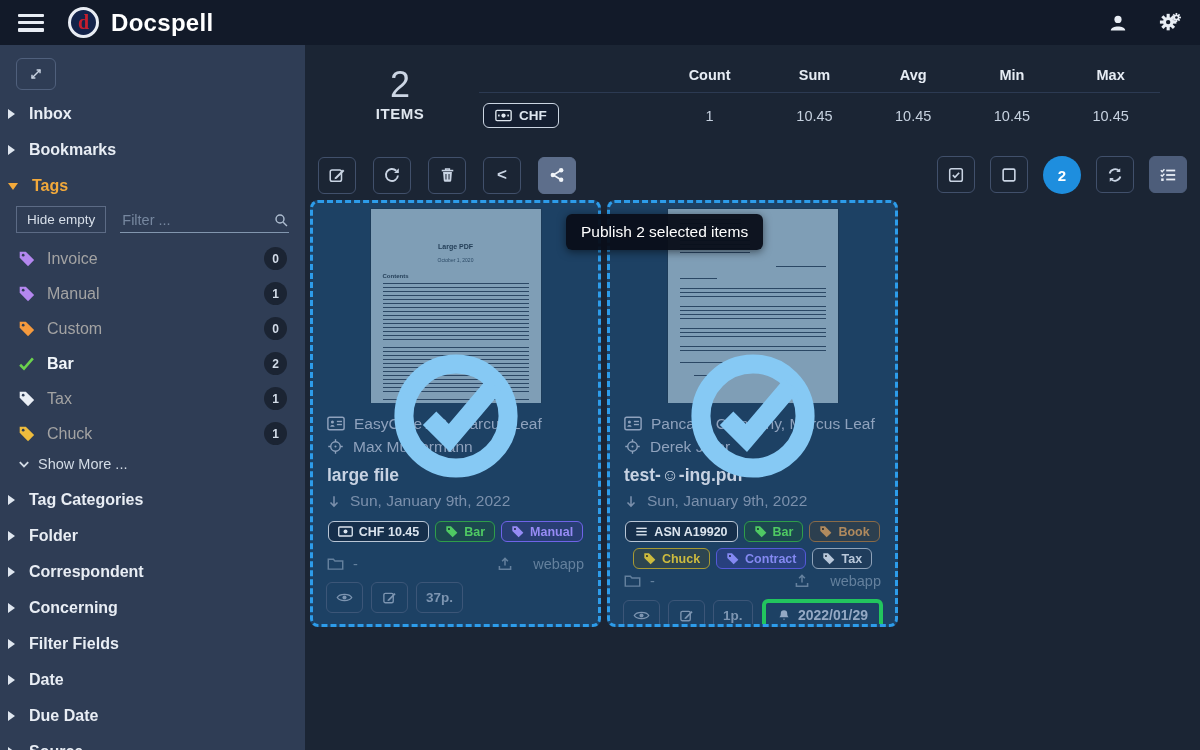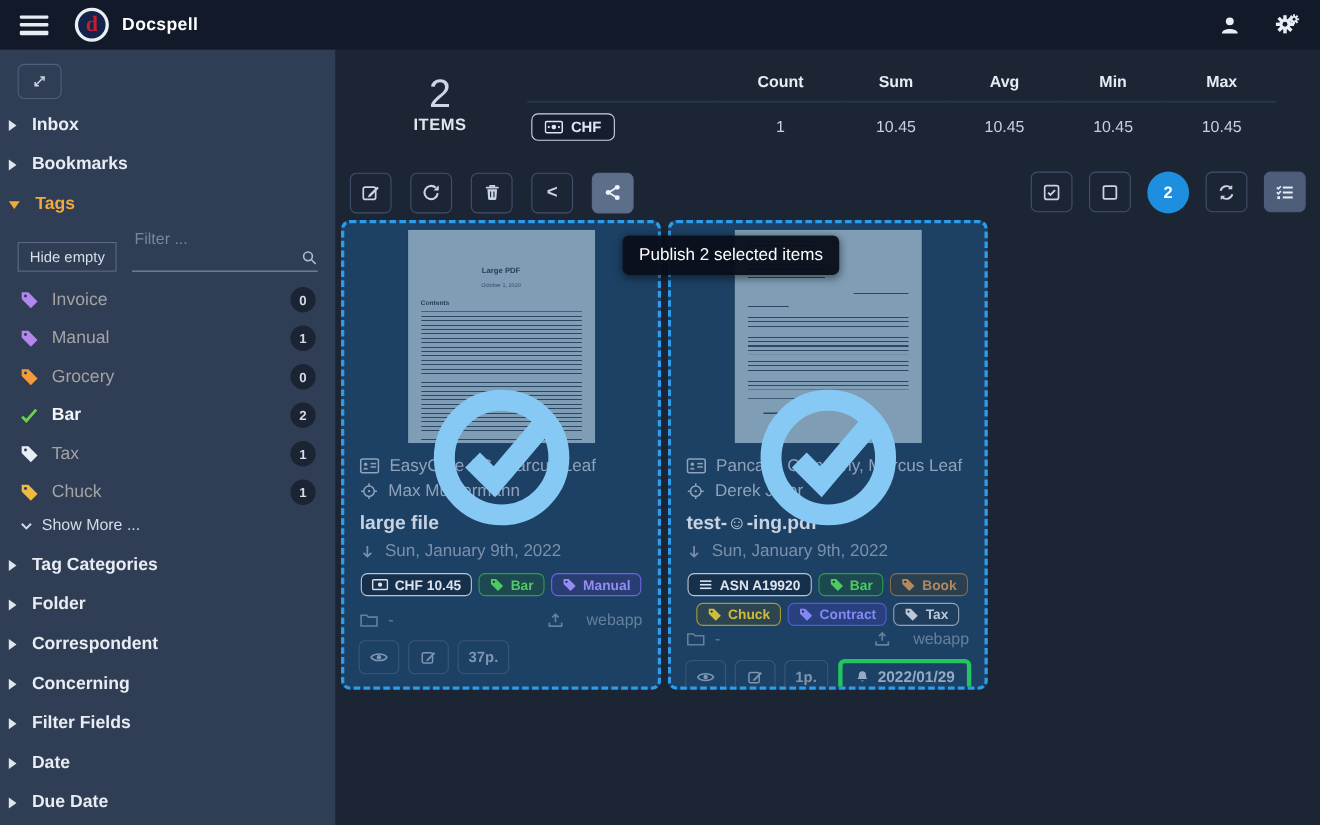--- a/index.html
+++ b/index.html
@@ -7,38 +7,38 @@
     font-family:"Liberation Sans","DejaVu Sans",sans-serif; }
 
   
   .navbar { position:absolute; left:0; top:0; width:1200px; height:45px; background:#121a29;
     display:flex; align-items:center; padding:0 18px; z-index:60; }
   .nav-burger { width:26px; height:22px; display:flex; flex-direction:column; justify-content:space-between; padding:2px 0; cursor:pointer; }
   .nav-burger span { display:block; height:3.2px; background:#e8edf4; border-radius:1px; }
   .logo-circle { width:31px; height:31px; border-radius:50%; background:#13234a; border:3px solid #e9edf4;
     margin-left:24px; display:flex; align-items:center; justify-content:center; }
   .logo-d { color:#c41f2e; font-family:"Liberation Serif","DejaVu Serif",serif; font-weight:bold; font-size:20px; line-height:1; transform:translateY(-1px); }
-  .nav-title { color:#ffffff; font-weight:bold; font-size:16px; margin-left:12px; letter-spacing:.3px; }
+  .nav-title { color:#ffffff; font-weight:bold; font-size:24px; margin-left:12px; letter-spacing:.3px; }
   .nav-spacer { flex:1; }
   .nav-icon { color:#e8edf4; margin-left:30px; display:flex; align-items:center; cursor:pointer; }
 
   
   .sidebar { position:absolute; left:0; top:45px; width:305px; height:705px; background:#2f3d55; overflow:hidden; }
   .expand-btn { margin:13px 16px 6px; width:40px; height:32px; border:1px solid #50607c; border-radius:6px;
     display:flex; align-items:center; justify-content:center; color:#c9d3e2; background:transparent; cursor:pointer; }
   .side-item { display:flex; align-items:center; gap:14px; padding:9px 8px; color:#e8edf4; font-weight:bold; font-size:16px; cursor:pointer; }
   .caret-r { width:0; height:0; border-left:7px solid #dfe6ef; border-top:5px solid transparent; border-bottom:5px solid transparent; }
   .caret-d { width:0; height:0; border-top:7px solid #f2a93b; border-left:5px solid transparent; border-right:5px solid transparent; }
   .side-item.tags-head { color:#f2a93b; }
   .tag-controls { display:flex; align-items:flex-end; gap:14px; margin:2px 16px 8px; }
   .hide-empty { border:1px solid #5c6b85; border-radius:0; background:transparent; color:#d7dfe9;
     font-size:13.5px; padding:5px 10px; cursor:pointer; font-family:inherit; }
   .filter-wrap { flex:1; position:relative; }
   .filter-wrap input { width:100%; background:transparent; border:none; border-bottom:1px solid #8296ae;
-    color:#cfd8e4; font-size:14.5px; padding:4px 22px 20px 2px; outline:none; font-family:inherit; }
+    color:#cfd8e4; font-size:14.5px; padding:4px 22px 4px 2px; outline:none; font-family:inherit; }
   .filter-wrap input::placeholder { color:#76879f; }
   .filter-search { position:absolute; right:0; bottom:5px; color:#aebdd0; }
   .tag-row { display:flex; align-items:center; gap:12px; padding:6px 18px; cursor:pointer; }
   .tag-row .tname { flex:1; color:#a3a3a3; font-size:16px; }
   .tag-row.selected .tname { font-weight:bold; color:#f2f6fa; }
   .tag-count { min-width:23px; height:23px; border-radius:50%; background:#1b2433; color:#d3dce8;
     font-size:12px; font-weight:bold; display:flex; align-items:center; justify-content:center; }
   .show-more { display:flex; align-items:center; gap:8px; padding:5px 18px 10px; color:#d3dce6; font-size:14.5px; cursor:pointer; }
 
   
@@ -208,21 +208,21 @@
     <span class="tname">Manual</span>
     <span class="tag-count">1</span>
   </div>
   <div class="tag-row">
     <span class="icon">
       <svg width="17" height="17" viewBox="0 0 20 20">
           <path d="M2 2h7.2L19 11.8 11.8 19 2 9.2Z" fill="#f59a3d"></path>
           <circle cx="6.1" cy="6.1" r="1.6" fill="#2f3d55"></circle>
         </svg>
     </span>
-    <span class="tname">Grocery</span>
+    <span class="tname">Custom</span>
     <span class="tag-count">0</span>
   </div>
   <div class="tag-row selected">
     <span class="icon">
       <svg width="17" height="17" viewBox="0 0 20 20" fill="none" stroke="#6bd24d" stroke-width="3">
           <path d="M2.5 11.5 7 16 17.5 4"></path>
         </svg>
     </span>
     <span class="tname">Bar</span>
     <span class="tag-count">2</span>

